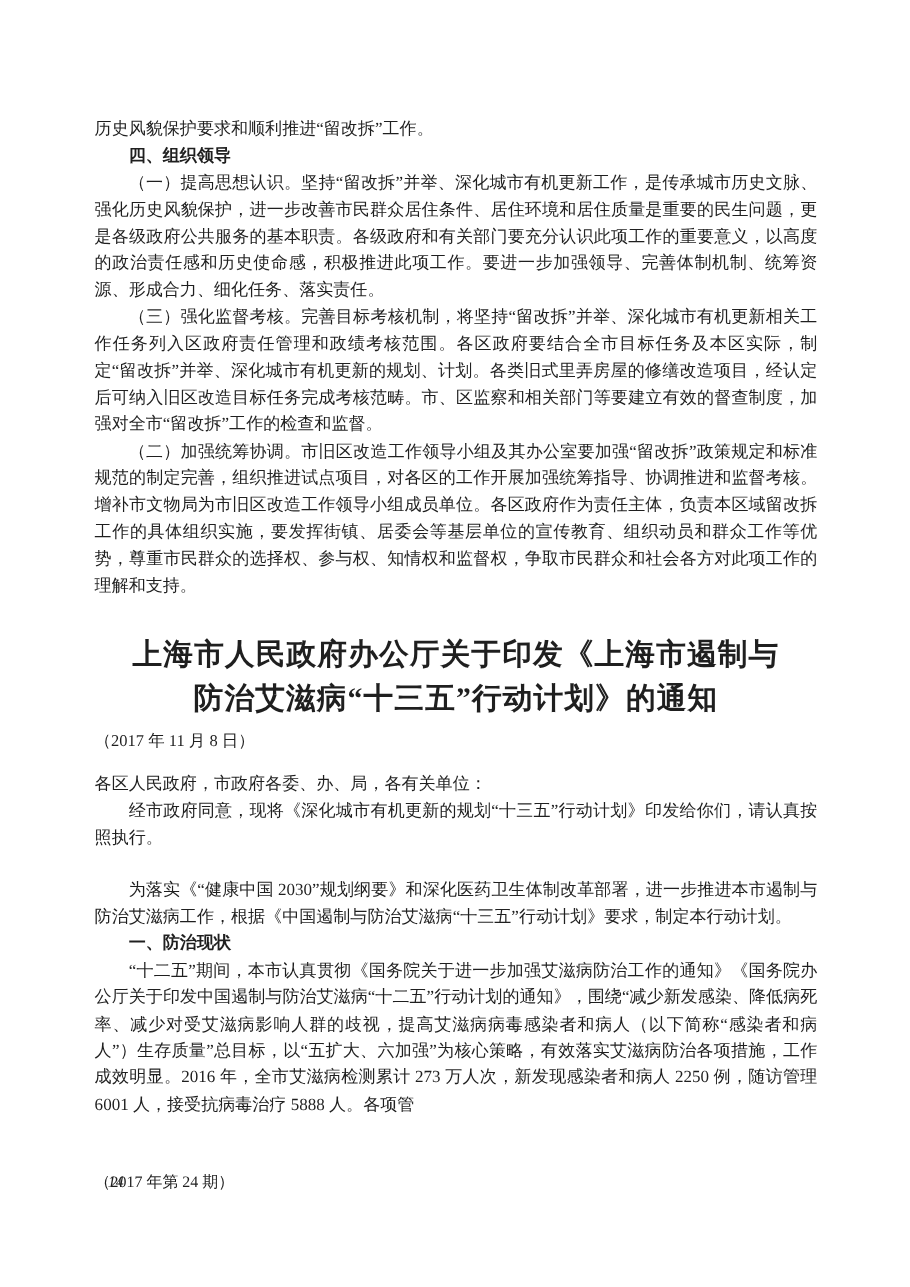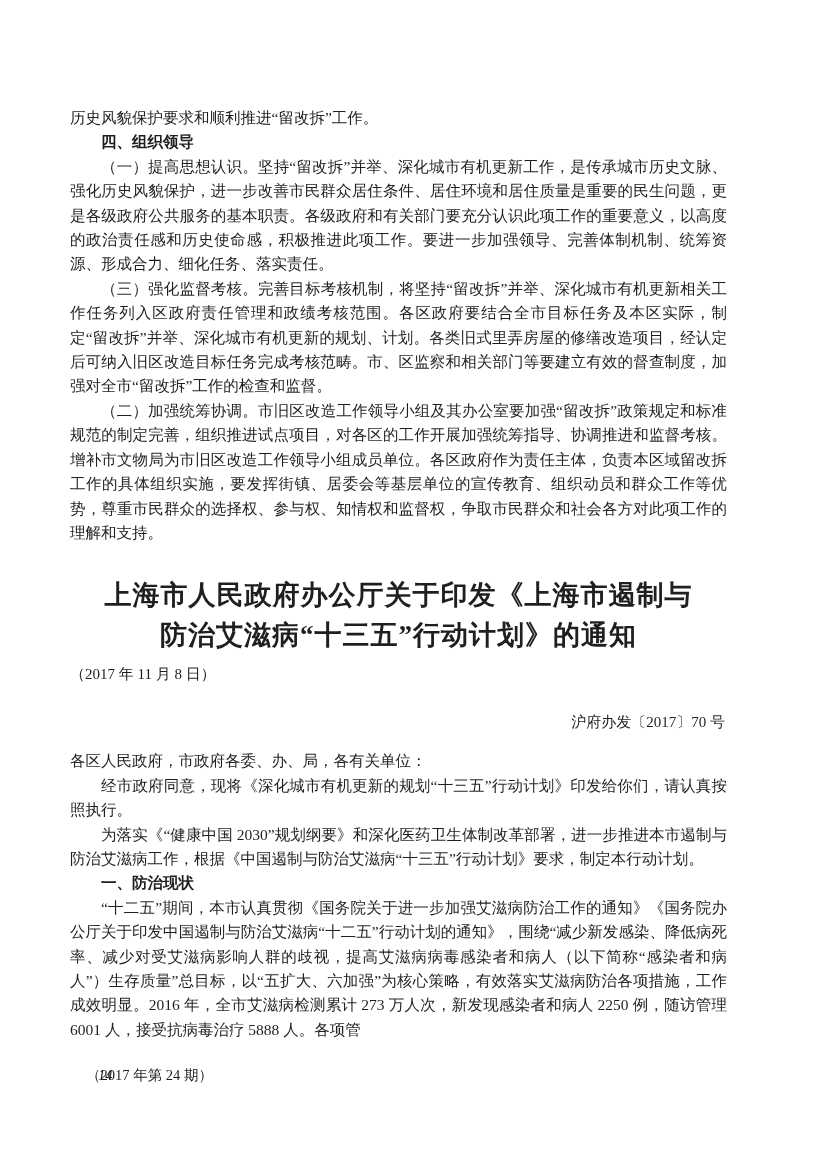--- a/index.html
+++ b/index.html
@@ -11,21 +11,21 @@
     position: relative;
     width: 827px;
     height: 1170px;
     background: #ffffff;
     overflow: hidden;
     font-family: "Liberation Serif", "DejaVu Serif", serif;
     color: #1f1f1f;
   }
   .content {
     position: absolute;
-    left: 70px;
+    left: 86px;
     top: 106px;
     width: 657px;
   }
   .body-text {
     margin: 0;
     font-size: 15.5px;
     line-height: 24.4px;
     text-align: justify;
     text-justify: inter-ideograph;
   }
@@ -56,21 +56,21 @@
   }
   .salutation { margin-top: 16px; }
   .plan-title {
     margin: 28px 0 0 0;
     font-size: 25px;
     line-height: 36px;
     font-weight: bold;
     text-align: center;
     letter-spacing: 1px;
   }
-  .plan-intro { }
+  .plan-intro { margin-top: 23px; }
 
   .footer {
     position: absolute;
     left: 86px;
     top: 1064px;
     width: 657px;
     font-size: 14.5px;
     line-height: 22px;
   }
   .footer .page-num {
@@ -96,21 +96,20 @@
     <p class="body-text indent">（一）提高思想认识。坚持“留改拆”并举、深化城市有机更新工作，是传承城市历史文脉、强化历史风貌保护，进一步改善市民群众居住条件、居住环境和居住质量是重要的民生问题，更是各级政府公共服务的基本职责。各级政府和有关部门要充分认识此项工作的重要意义，以高度的政治责任感和历史使命感，积极推进此项工作。要进一步加强领导、完善体制机制、统筹资源、形成合力、细化任务、落实责任。</p>
 
     <p class="body-text indent">（三）强化监督考核。完善目标考核机制，将坚持“留改拆”并举、深化城市有机更新相关工作任务列入区政府责任管理和政绩考核范围。各区政府要结合全市目标任务及本区实际，制定“留改拆”并举、深化城市有机更新的规划、计划。各类旧式里弄房屋的修缮改造项目，经认定后可纳入旧区改造目标任务完成考核范畴。市、区监察和相关部门等要建立有效的督查制度，加强对全市“留改拆”工作的检查和监督。</p>
 
     <p class="body-text indent">（二）加强统筹协调。市旧区改造工作领导小组及其办公室要加强“留改拆”政策规定和标准规范的制定完善，组织推进试点项目，对各区的工作开展加强统筹指导、协调推进和监督考核。增补市文物局为市旧区改造工作领导小组成员单位。各区政府作为责任主体，负责本区域留改拆工作的具体组织实施，要发挥街镇、居委会等基层单位的宣传教育、组织动员和群众工作等优势，尊重市民群众的选择权、参与权、知情权和监督权，争取市民群众和社会各方对此项工作的理解和支持。</p>
 
     <h1 class="notice-title"><span>上海市人民政府办公厅关于印发《上海市遏制与</span><br><span>防治艾滋病“十三五”行动计划》的通知</span></h1>
 
     <p class="date-line">（2017 年 11 月 8 日）</p>
 
-    <p class="doc-number">沪府办发〔2017〕70 号</p>
 
     <p class="body-text salutation">各区人民政府，市政府各委、办、局，各有关单位：</p>
 
     <p class="body-text indent">经市政府同意，现将《深化城市有机更新的规划“十三五”行动计划》印发给你们，请认真按照执行。</p>
 
 
     <p class="body-text indent plan-intro">为落实《“健康中国 2030”规划纲要》和深化医药卫生体制改革部署，进一步推进本市遏制与防治艾滋病工作，根据《中国遏制与防治艾滋病“十三五”行动计划》要求，制定本行动计划。</p>
 
     <p class="body-text indent bold">一、防治现状</p>
 

